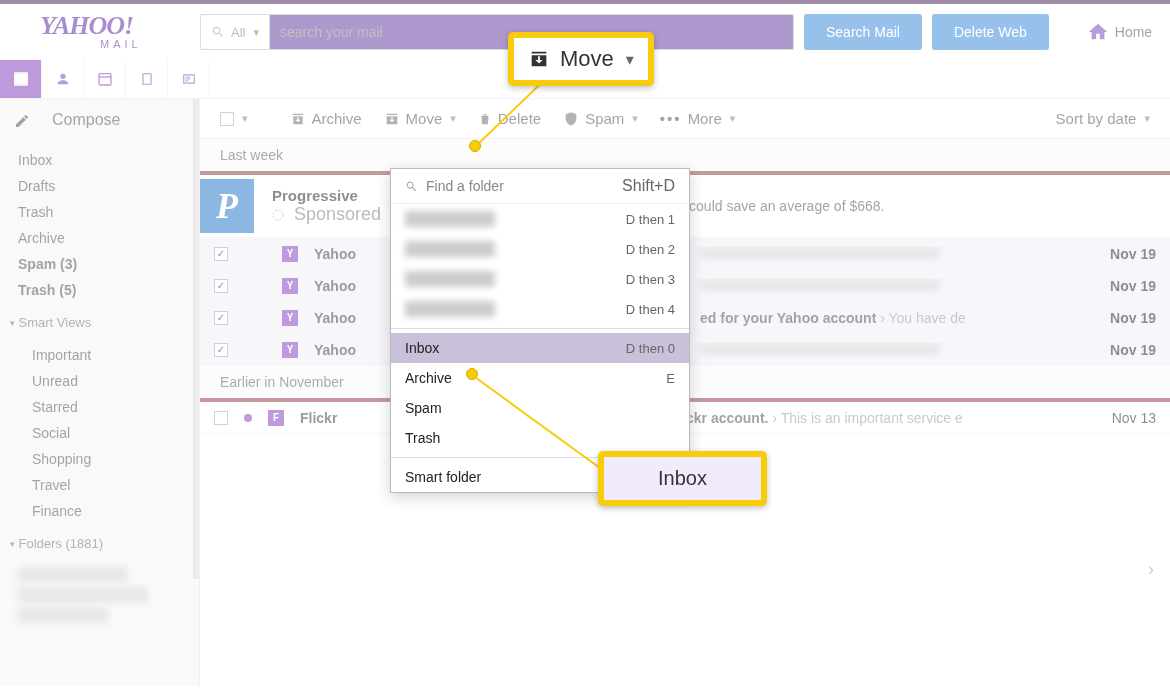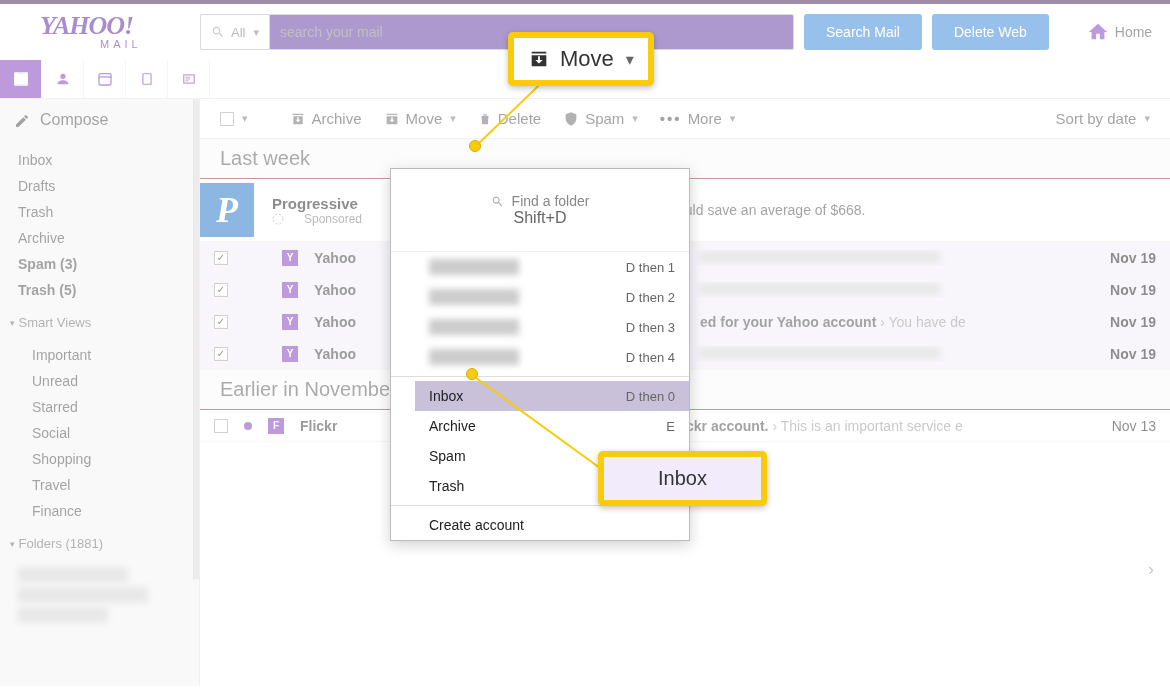--- a/index.html
+++ b/index.html
@@ -21,60 +21,60 @@
 .home svg { fill: #6b1fb1; }
 
 .appbar { display: flex; background: #fff; border-bottom: 1px solid #e0e0e0; }
 .app-icon { width: 42px; height: 38px; display: flex; align-items: center; justify-content: center; border-right: 1px solid #e8e8e8; }
 .app-icon.active { background: #6b1fb1; }
 .app-icon svg { fill: #6b1fb1; }
 .app-icon.active svg { fill: #fff; }
 
 .main { display: flex; height: calc(100% - 110px); }
 .sidebar { width: 200px; background: #f2f2f2; border-right: 1px solid #ddd; position: relative; }
-.compose { display: flex; align-items: flex-end; gap: 10px; padding: 12px 14px; font-size: 16px; color: #333; cursor: pointer; }
+.compose { display: flex; align-items: flex-end; gap: 22px; padding: 12px 14px; font-size: 16px; color: #333; cursor: pointer; }
 .nav { padding: 6px 0; }
 .nav-item { padding: 5px 18px; font-size: 14px; color: #333; cursor: pointer; }
 .nav-item.bold { font-weight: 700; }
 .nav-item.sub { padding-left: 32px; }
 .nav-head { padding: 6px 10px; font-size: 13px; color: #555; display: flex; align-items: center; gap: 4px; }
 .nav-head .caret { font-size: 9px; }
 .sidebar-bar { position: absolute; right: 0; top: 0; width: 6px; height: 480px; background: #d4d4d4; border-left:1px solid #c8c8c8; }
 
 .content { flex: 1; position: relative; }
 .toolbar { display: flex; align-items: center; height: 40px; border-bottom: 1px solid #e0e0e0; padding: 0 14px; gap: 10px; }
 .tool { display: flex; align-items: center; gap: 6px; font-size: 15px; color: #333; padding: 4px 6px; cursor: pointer; }
 .tool svg { fill: #555; }
 .tool-sep { width: 10px; }
 .sort { margin-left: auto; }
-.sec-head { padding: 8px 20px; font-size: 20px; color: #444; background: #f9f9f9; border-bottom: 1px solid #7f1d1d; }
+.sec-head { padding: 8px 20px; font-size: 14px; color: #444; background: #f9f9f9; border-bottom: 4px solid #7f1d1d; }
 .row { display: flex; align-items: center; height: 32px; border-bottom: 1px solid #eee; padding: 0 14px; gap: 16px; font-size: 14px; }
 .row.sel { background: #efe9f7; }
 .ck { width: 14px; height: 14px; border: 1px solid #999; display: flex; align-items: center; justify-content: center; font-size: 10px; background:#fff; }
 .favicon { width: 16px; height: 16px; background: #6b1fb1; color: #fff; font-size: 10px; display: flex; align-items: center; justify-content: center; font-weight: bold; }
 .sender { width: 80px; font-weight: 700; color: #222; }
 .sender.unbold { font-weight: 700; }
 .subj { flex: 1; white-space: nowrap; overflow: hidden; text-overflow: ellipsis; color: #333; }
 .when { width: 60px; font-weight: 700; text-align: right; }
 .when.unbold { font-weight: 400; }
 .dot { width:8px; height:8px; border-radius:50%; background:#6b1fb1; }
 
 .ad { display: flex; align-items: center; gap: 18px; padding: 4px 0; border-bottom: 1px solid #eee; }
 .ad-logo { width: 54px; height: 54px; background: #005fbf; color: #fff; display: flex; align-items: center; justify-content: center; font-size: 36px; font-style: italic; font-weight: 900; font-family: Georgia; }
 .ad-text .t1 { font-weight: 700; font-size: 15px; }
-.ad-text .t2 { color: #666; font-size: 12px; display:flex; align-items:center; gap:20px; }
+.ad-text .t2 { color: #666; font-size: 18px; display:flex; align-items:center; gap:10px; }
 .ad-inline { color:#333; font-size:14px; margin-left:14px; }
 .blurbox { background:#ccc; filter:blur(3px); }
 
 
 .dd { position: absolute; left: 390px; top: 168px; width: 300px; background: #fff; border: 1px solid #bbb; box-shadow: 0 4px 14px rgba(0,0,0,0.18); z-index: 200; }
-.dd-search { display: flex; align-items: center; justify-content: space-between; padding: 24px 14px; border-bottom: 1px solid #eee; flex-direction: column; }
+.dd-search { display: flex; align-items: center; justify-content: space-between; padding: 8px 14px; border-bottom: 1px solid #eee; }
 .dd-search .l { display:flex; align-items:center; gap:8px; color:#888; font-size:14px; }
 .dd-search .r { color:#666; font-size:16px; }
-.dd-item { display: flex; align-items: center; justify-content: space-between; padding: 7px 14px; font-size: 14px; color: #222; cursor: pointer; margin-left: 24px; }
+.dd-item { display: flex; align-items: center; justify-content: space-between; padding: 7px 14px; font-size: 14px; color: #222; cursor: pointer; }
 .dd-item.recent .name { width:90px; height:16px; }
 .dd-item .sc { color: #666; font-size: 13px; }
 .dd-item.hi { background: #c9c0d9; }
 .dd-sep { height: 1px; background: #ddd; margin: 4px 0; }
 
 
 .callout { position: absolute; z-index: 300; border: 6px solid #f8cc0b; border-radius: 5px; background: #fff; box-shadow: 0 2px 6px rgba(0,0,0,0.25); padding: 8px 14px; display: flex; align-items: center; gap: 10px; font-size: 22px; color: #333; }
 .callout.move { left: 508px; top: 32px; }
 .callout.inbox { left: 598px; top: 451px; background:#f1ebfb; font-size:20px; padding:10px 54px; }
 .pin { width: 12px; height: 12px; border-radius: 50%; background: #f8cc0b; position: absolute; z-index: 260; border:1px solid #d6ad00; }
@@ -338,21 +338,21 @@
         <span>Spam</span>
         <span class="sc"></span>
       </div>
       <div class="dd-item">
         <span>Trash</span>
         <span class="sc"></span>
       </div>
     </div>
   <div class="dd-sep"></div>
   <div class="dd-item">
-      <span>Create account</span>
+      <span>Smart folder</span>
     </div>
 </div>
 
 <div class="callout move">
   <svg width="22" height="22" viewBox="0 0 24 24">
       <path d="M20 6H4V4h16v2zm0 2H4v12h16V8zm-8 9l-4-4h3V9h2v4h3l-4 4z" fill="#333"></path>
     </svg>
   <span>Move</span>
   <span class="chev" style="font-size:16px;">▾</span>
 </div>

